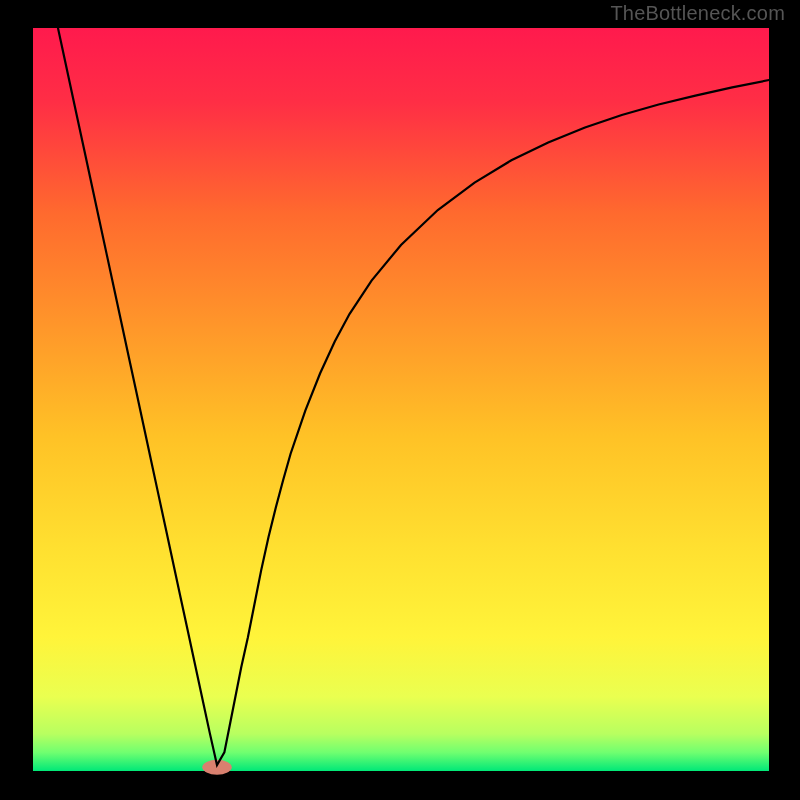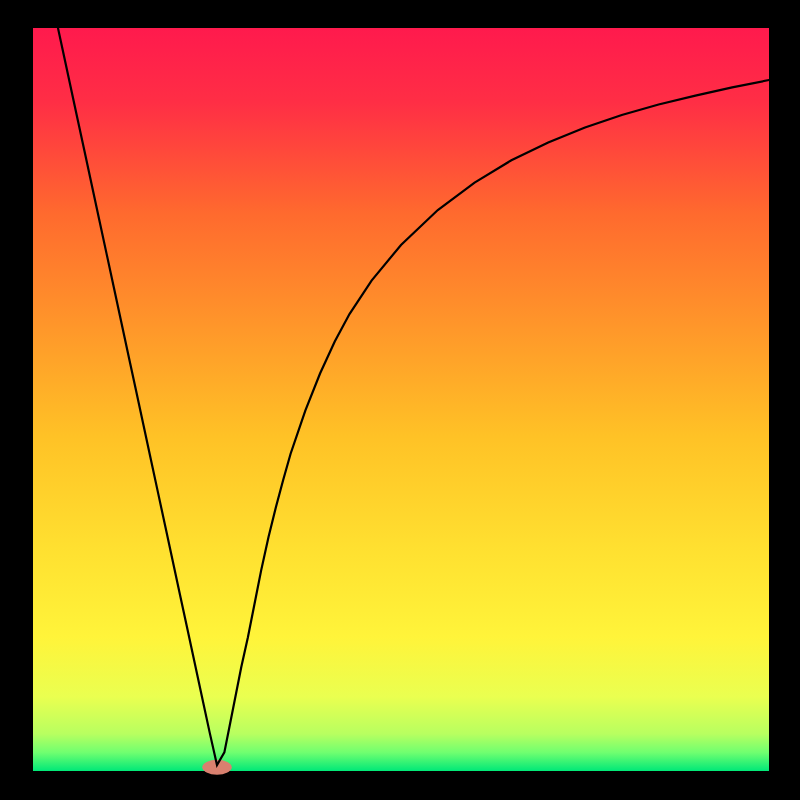--- a/index.html
+++ b/index.html
@@ -27,20 +27,21 @@
   svg.plot {
     position: absolute;
     left: 0;
     top: 0;
   }
 </style>
 </head>
 <body>
 
 <div class="container">
+  <div class="attribution">TheBottleneck.com</div>
   <svg class="plot" width="800" height="800" viewBox="0 0 800 800">
     <defs>
       <linearGradient id="bg-grad" x1="0" y1="0" x2="0" y2="1">
           <stop offset="0%" stop-color="#ff1a4d"></stop>
           <stop offset="10%" stop-color="#ff2e45"></stop>
           <stop offset="25%" stop-color="#ff6a2e"></stop>
           <stop offset="40%" stop-color="#ff962a"></stop>
           <stop offset="55.00000000000001%" stop-color="#ffc226"></stop>
           <stop offset="70%" stop-color="#ffe030"></stop>
           <stop offset="82%" stop-color="#fff43a"></stop>

